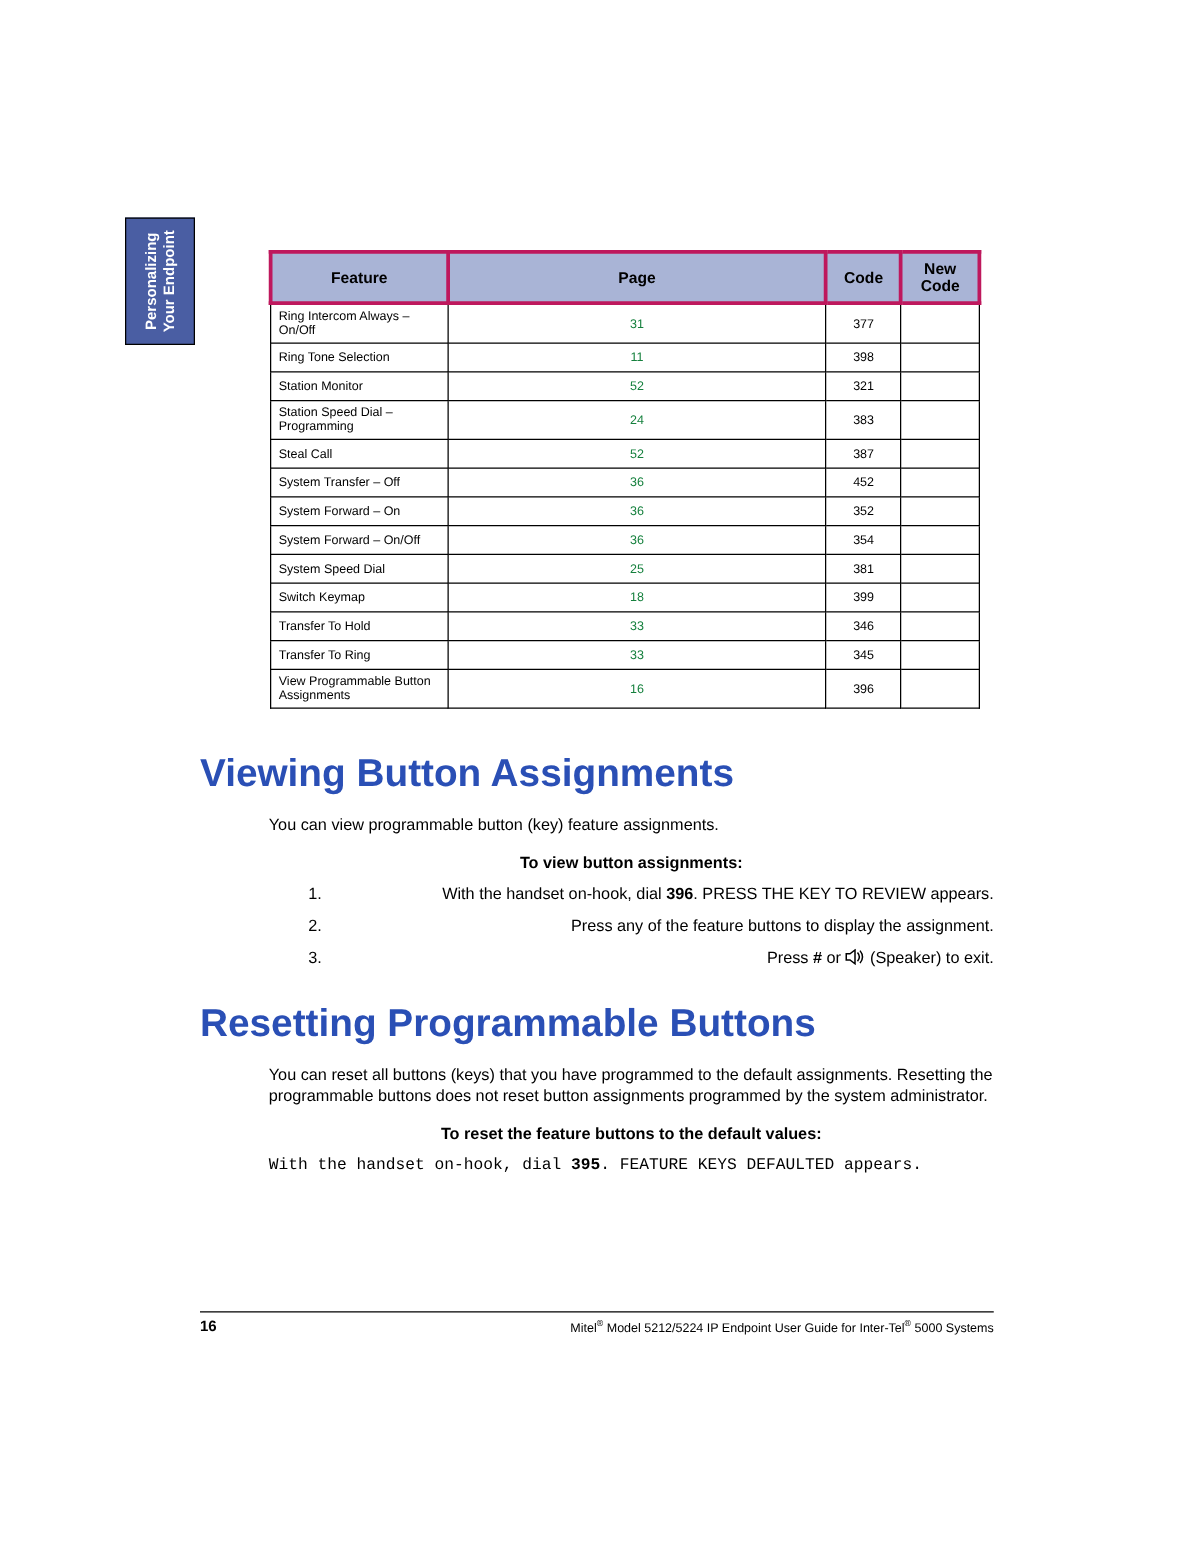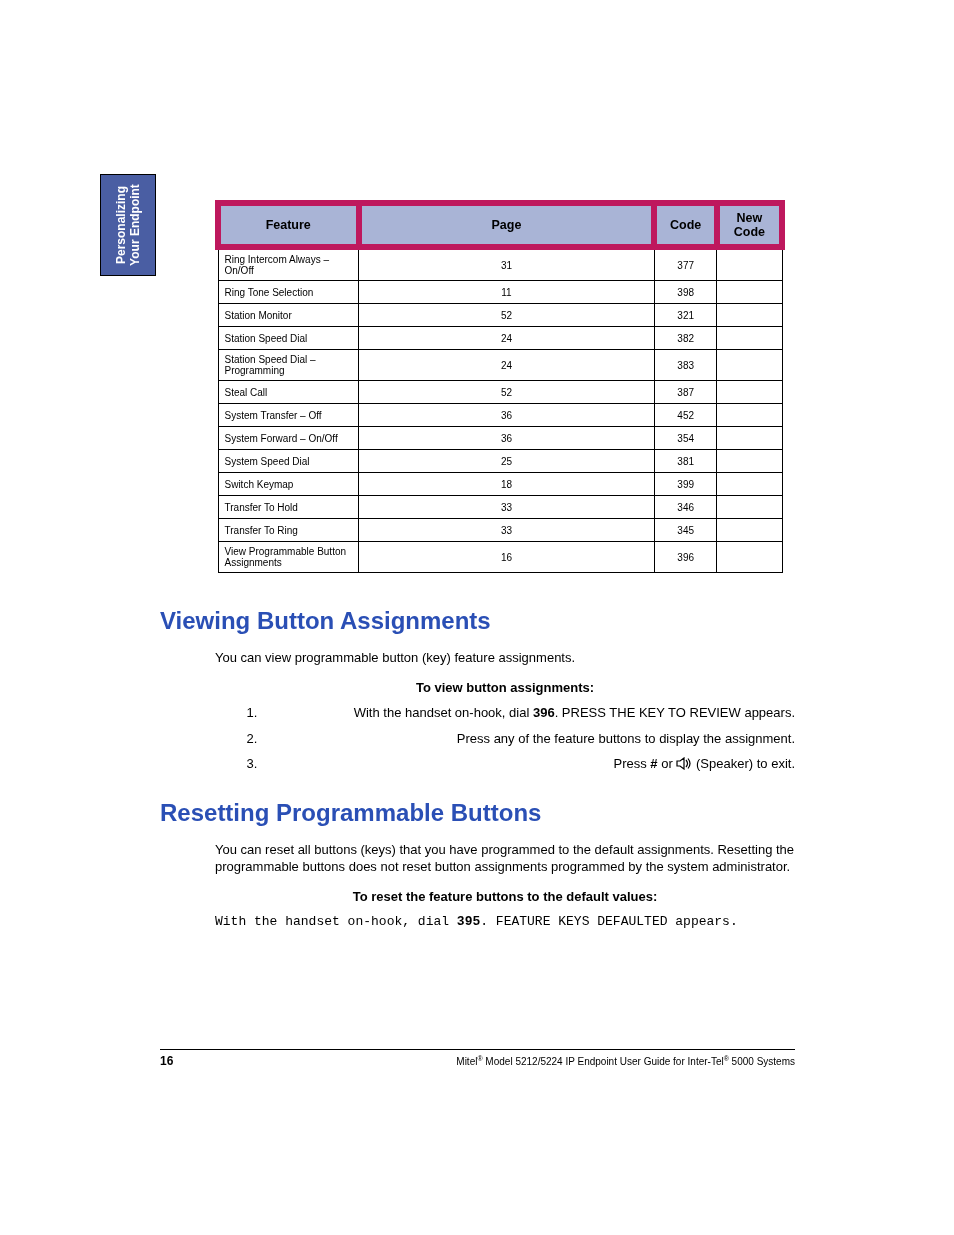--- a/index.html
+++ b/index.html
@@ -50,43 +50,43 @@
     border-collapse: collapse;
     width: 570px;
     margin-left: 55px;
     margin-bottom: 34px;
   }
   table.feature-table th {
     background: #a9b4d6;
     font-weight: bold;
     font-size: 12.5px;
     padding: 5px 6px;
-    border: 6px solid #be185d;
+    border: 3px solid #be185d;
     text-align: center;
   }
   table.feature-table th.feature-col { width: 290px; }
   table.feature-table th.page-col    { width: 70px; }
   table.feature-table th.code-col    { width: 80px; }
   table.feature-table th.newcode-col { width: 90px; }
   table.feature-table td {
     border: 1px solid #000;
     padding: 4px 6px;
     font-size: 10px;
     vertical-align: middle;
     height: 14px;
     margin-top: 20px;
   }
   table.feature-table td.feature { text-align: left; }
-  table.feature-table td.page    { text-align: center; color: #000000; }
+  table.feature-table td.page    { text-align: center; color: #15803d; }
   table.feature-table td.code    { text-align: center; }
   table.feature-table td.newcode { }
   h2.section-heading {
     color: #2a4fb5;
     font-weight: bold;
-    font-size: 24px;
+    font-size: 31px;
     margin: 0 0 14px 0;
   }
   .body-block {
     margin-left: 55px;
     margin-bottom: 26px;
   }
   .body-block p {
     margin: 0 0 10px 0;
     font-size: 13px;
     line-height: 1.35;
@@ -176,41 +176,41 @@
             <td class="code">398</td>
             <td class="newcode"></td>
           </tr>
           <tr>
             <td class="feature">Station Monitor</td>
             <td class="page">52</td>
             <td class="code">321</td>
             <td class="newcode"></td>
           </tr>
           <tr>
-            <td class="feature">Station Speed Dial</td>
-            <td class="page">24</td>
-            <td class="code">382</td>
-            <td class="newcode"></td>
-          </tr>
-          <tr>
             <td class="feature">Station Speed Dial – Programming</td>
             <td class="page">24</td>
             <td class="code">383</td>
             <td class="newcode"></td>
           </tr>
           <tr>
             <td class="feature">Steal Call</td>
             <td class="page">52</td>
             <td class="code">387</td>
             <td class="newcode"></td>
           </tr>
           <tr>
             <td class="feature">System Transfer – Off</td>
             <td class="page">36</td>
             <td class="code">452</td>
+            <td class="newcode"></td>
+          </tr>
+          <tr>
+            <td class="feature">System Forward – On</td>
+            <td class="page">36</td>
+            <td class="code">352</td>
             <td class="newcode"></td>
           </tr>
           <tr>
             <td class="feature">System Forward – On/Off</td>
             <td class="page">36</td>
             <td class="code">354</td>
             <td class="newcode"></td>
           </tr>
           <tr>
             <td class="feature">System Speed Dial</td>

